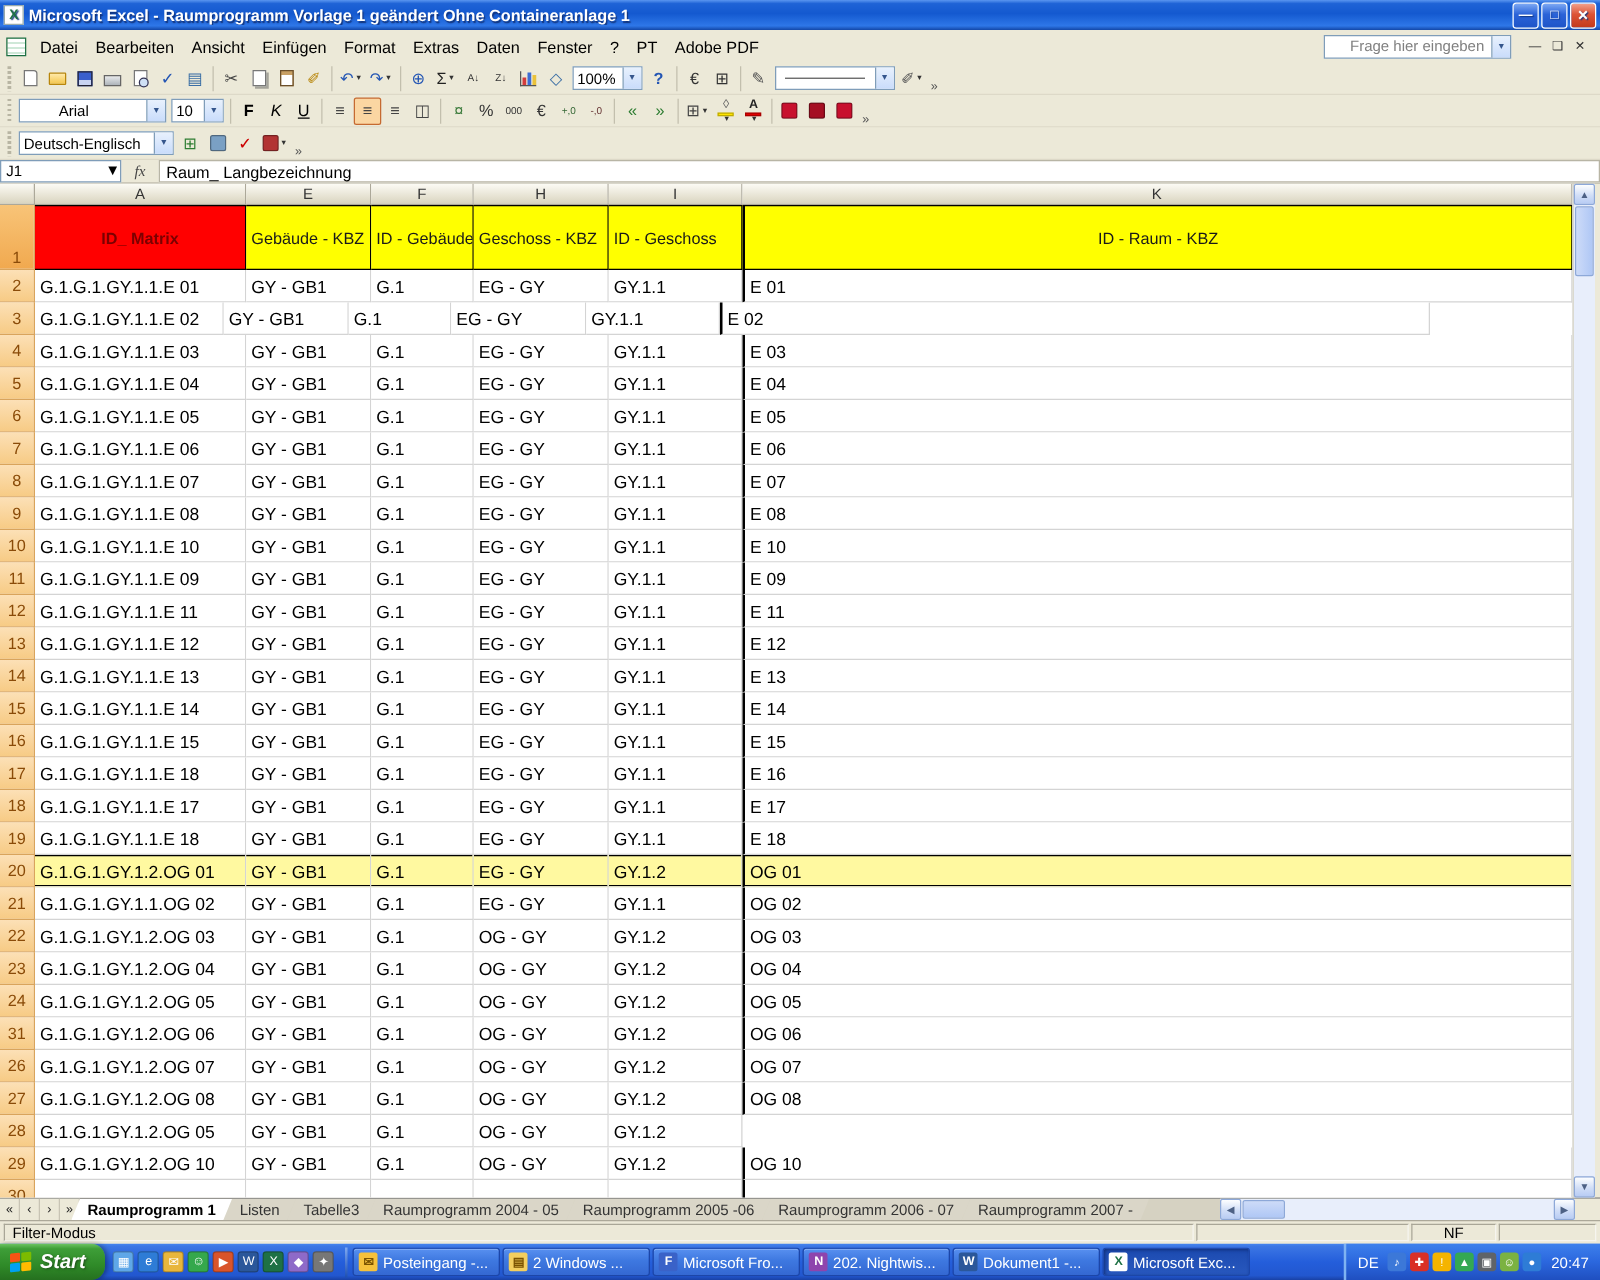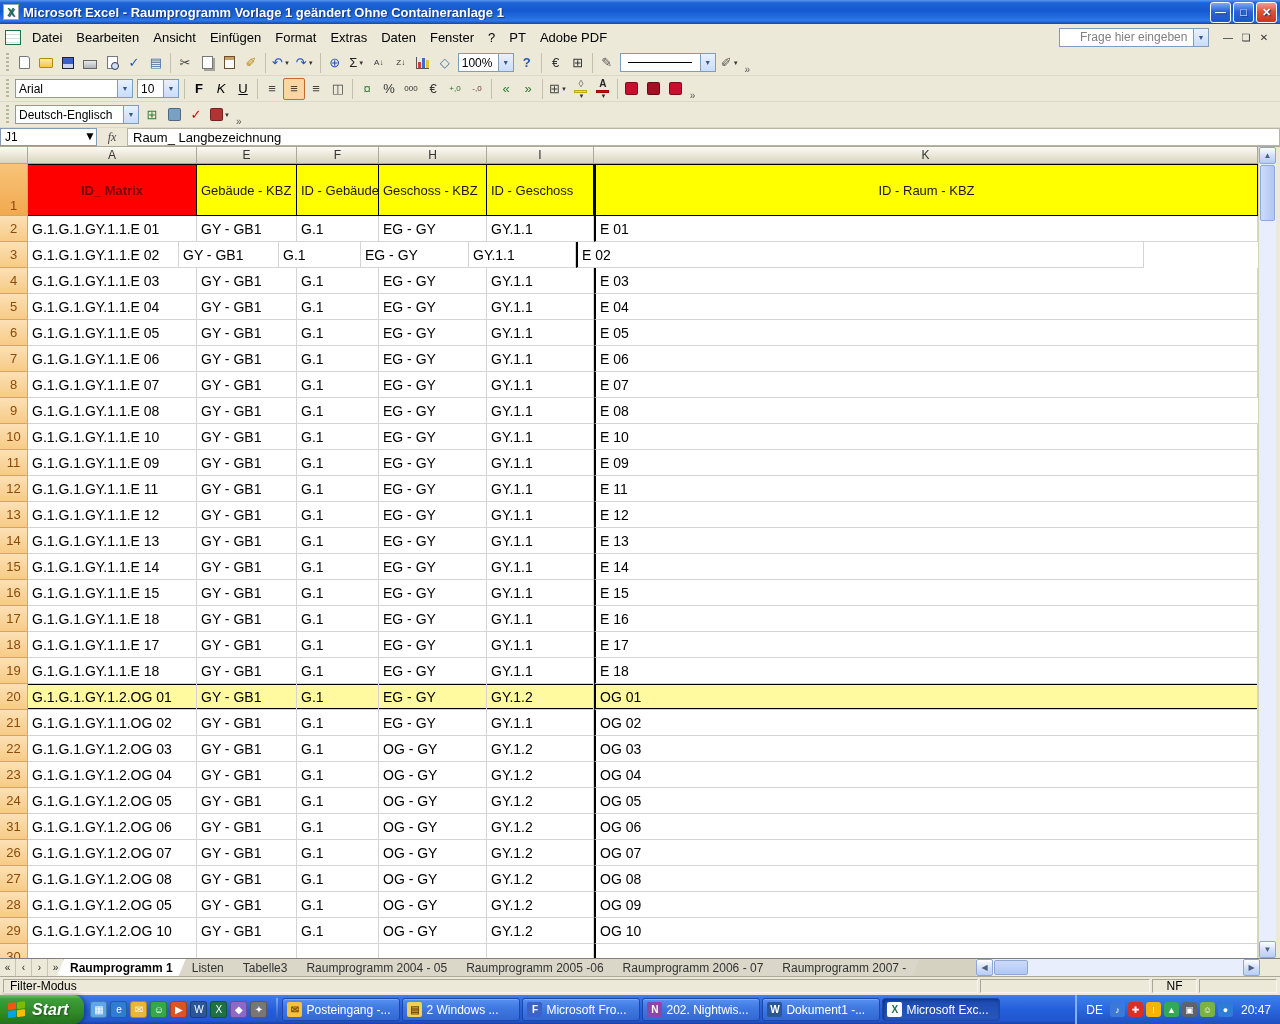--- a/index.html
+++ b/index.html
@@ -289,21 +289,21 @@
         <span class="carr">▼</span>
       </div>
       <div class="tbtn">
         <span class="g" style="color: rgb(85, 85, 85);">✐</span>
         <span class="dd">▼</span>
       </div>
       <div class="chev">»</div>
     </div>
   <div class="toolbar" id="tb-formatting">
       <div class="grip"></div>
-      <div class="combo" style="width: 118px;">
+      <div class="combo" style="width: 118px; padding-left: 28px;">
         <span class="cval">Arial</span>
         <span class="carr">▼</span>
       </div>
       <div class="combo" style="width: 42px;">
         <span class="cval">10</span>
         <span class="carr">▼</span>
       </div>
       <div class="tsep"></div>
       <div class="tbtn">
         <span class="g" style="color: rgb(0, 0, 0); font-weight: bold;">F</span>
@@ -665,21 +665,20 @@
           <div class="c" style="width: 107px;">GY.1.2</div>
           <div class="c ck" style="width: 664px;">OG 08</div>
         </div>
         <div class="crow drow">
           <div class="rh">28</div>
           <div class="c" style="width: 169px;">G.1.G.1.GY.1.2.OG 05</div>
           <div class="c" style="width: 100px;">GY - GB1</div>
           <div class="c" style="width: 82px;">G.1</div>
           <div class="c" style="width: 108px;">OG - GY</div>
           <div class="c" style="width: 107px;">GY.1.2</div>
-          <div class="c ck" style="width: 664px;">OG 09</div>
         </div>
         <div class="crow drow">
           <div class="rh">29</div>
           <div class="c" style="width: 169px;">G.1.G.1.GY.1.2.OG 10</div>
           <div class="c" style="width: 100px;">GY - GB1</div>
           <div class="c" style="width: 82px;">G.1</div>
           <div class="c" style="width: 108px;">OG - GY</div>
           <div class="c" style="width: 107px;">GY.1.2</div>
           <div class="c ck" style="width: 664px;">OG 10</div>
         </div>
@@ -722,21 +721,21 @@
       <div class="hthumb"></div>
       <div class="htrack"></div>
       <div class="hbtn">▶</div>
     </div>
     <div class="tabcorner"></div>
   </div>
 
   <div class="statusbar">
     <div class="spanel sp-mode">Filter-Modus</div>
     <div class="spanel" style="width:170px;"></div>
-    <div class="spanel" style="width:45px;justify-content:center;">NF</div>
+    <div class="spanel" style="width:68px;justify-content:center;">NF</div>
     <div class="spanel" style="width:78px;"></div>
   </div>
 
   <div class="taskbar">
     <div class="start">
       <span class="flag">
         <div style="background:#F65314;"></div>
           <div style="background:#7CBB00;"></div>
         <div style="background:#00A1F1;"></div>
           <div style="background:#FFBB00;"></div>

